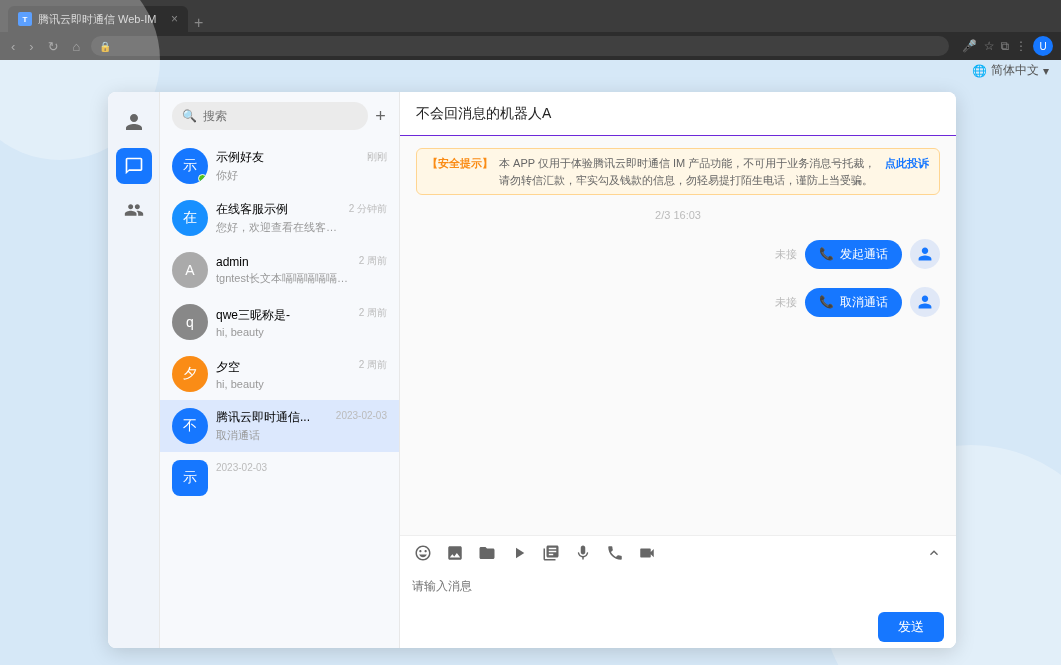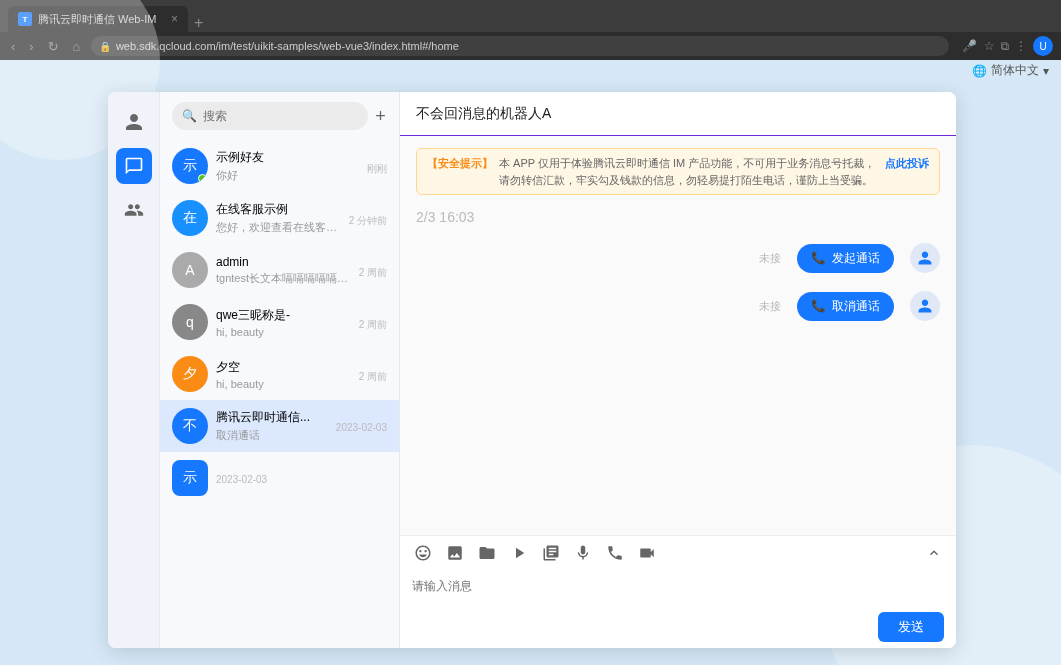--- a/index.html
+++ b/index.html
@@ -223,21 +223,21 @@
       white-space: nowrap;
       overflow: hidden;
       text-overflow: ellipsis;
       margin-top: 2px;
     }
     .conv-time {
       font-size: 10px;
       color: #bbb;
       white-space: nowrap;
       align-self: flex-start;
-      margin-top: 14px;
+      margin-top: 2px;
     }
 
     
     .chat-area {
       flex: 1;
       display: flex;
       flex-direction: column;
       background: white;
     }
     .chat-header {
@@ -280,31 +280,32 @@
       white-space: nowrap;
     }
     .security-notice .link {
       color: #1677ff;
       cursor: pointer;
       white-space: nowrap;
       font-weight: bold;
     }
 
     .date-divider {
-      font-size: 14px;
+      text-align: center;
+      font-size: 11px;
       color: #bbb;
       margin: 4px 0;
     }
 
     
     .call-message-row {
       display: flex;
       justify-content: flex-end;
       align-items: center;
-      gap: 16px;
+      gap: 8px;
       margin: 4px 0;
     }
     .call-msg-label {
       font-size: 11px;
       color: #bbb;
     }
     .call-bubble {
       background: #1677ff;
       color: white;
       border-radius: 18px;
@@ -419,21 +420,20 @@
     </div>
     <span class="tab-new">+</span>
   </div>
   <div class="address-bar">
     <span class="nav-btn">‹</span>
     <span class="nav-btn">›</span>
     <span class="nav-btn">↻</span>
     <span class="nav-btn">⌂</span>
     <div class="address-input-box">
       <span class="lock-icon">🔒</span>
-      <span class="url-text">web.sdk.qcloud.com/im/test/uikit-samples/web-vue3/index.html#/home</span>
     </div>
     <div class="browser-actions">
       <span class="browser-action-btn">🎤</span>
       <span class="browser-action-btn">☆</span>
       <span class="browser-action-btn">⧉</span>
       <span class="browser-action-btn">⋮</span>
       <div class="user-avatar-chrome">U</div>
     </div>
   </div>
 </div>

